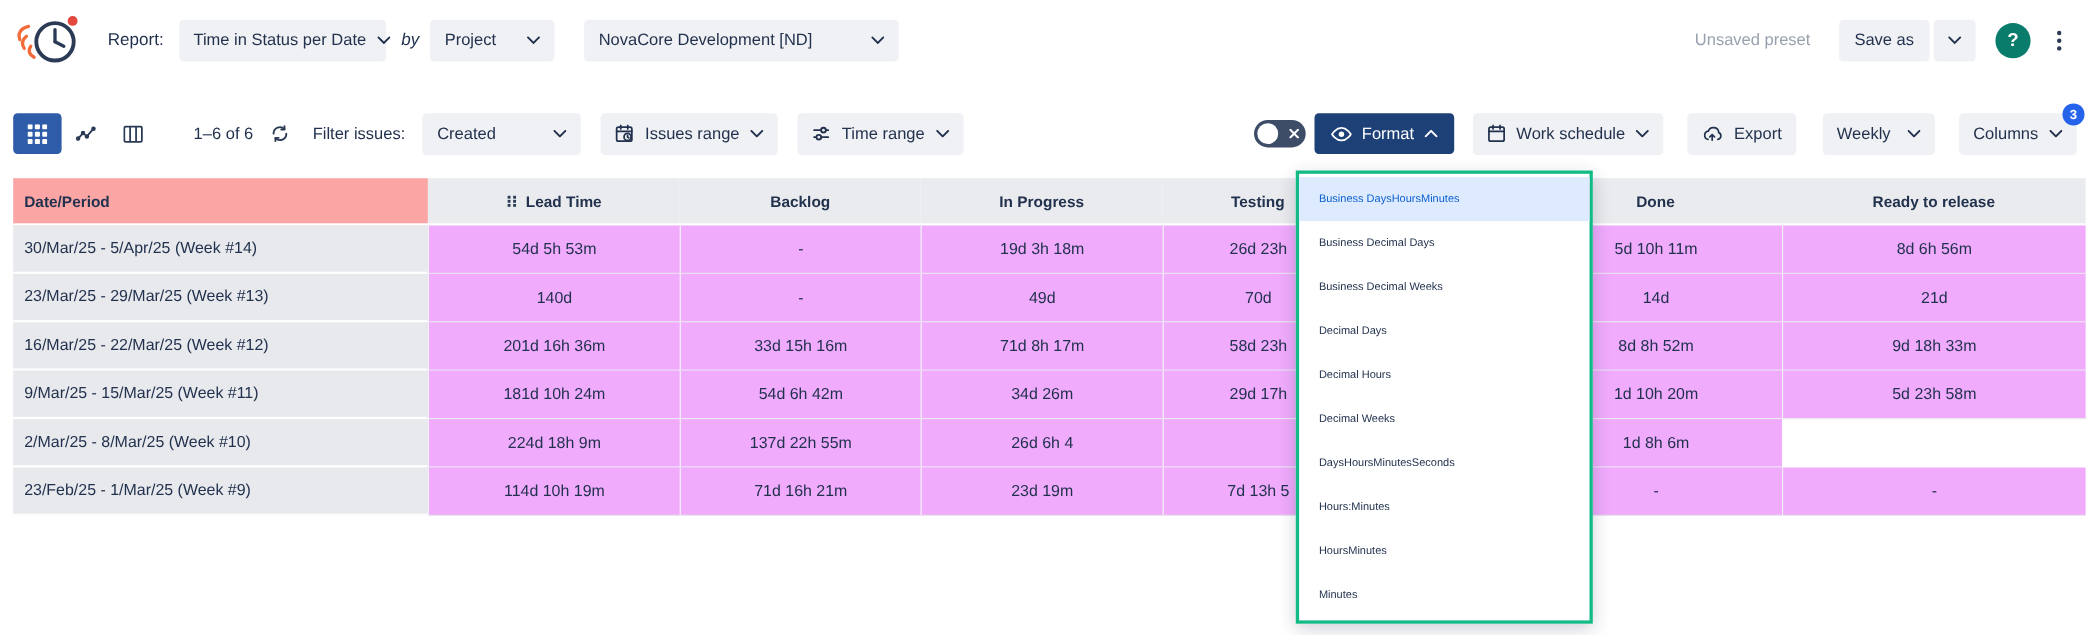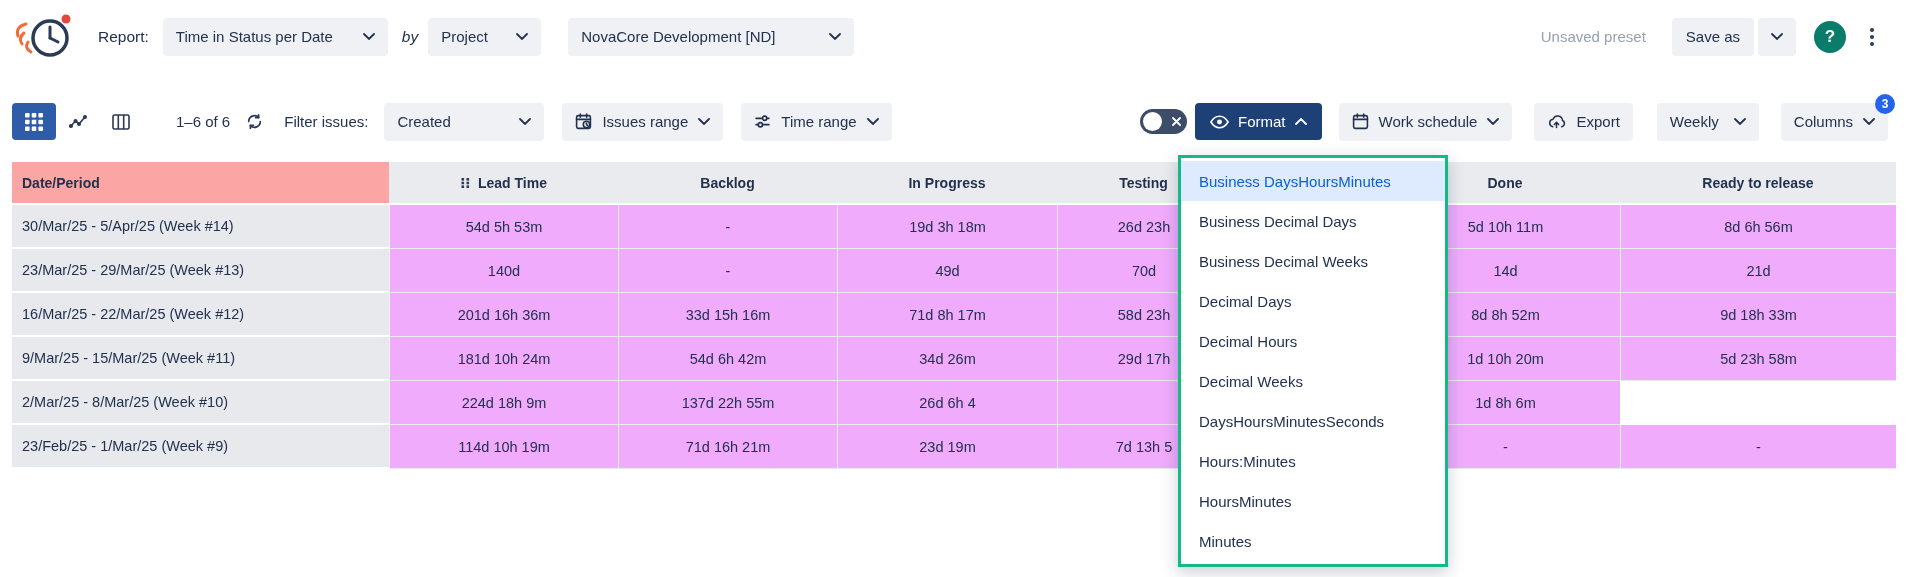--- a/index.html
+++ b/index.html
@@ -17,21 +17,21 @@
   
   .topbar { display: flex; align-items: center; height: 73px; padding: 0 20px 0 12px; }
   .logo { margin-right: 20px; display: flex; align-items: center; }
   .report-label { margin-right: 14px; font-size: 15.5px; }
   .by { margin-left: 14px; margin-right: 10px; font-size: 15.5px; font-style: italic; }
   .select {
     display: flex; align-items: center; gap: 10px;
     background: #F0F1F4; border-radius: 4px; height: 38px;
     padding: 0 13px; font-size: 15px; color: #22324E; white-space: nowrap;
   }
-  .sel-report { width: 225px; justify-content: space-between; }
+  .sel-report { width: 188px; justify-content: space-between; }
   .sel-group { width: 113px; justify-content: space-between; }
   .sel-project { width: 286px; justify-content: space-between; margin-left: 27px; }
   .tb-spacer { flex: 1; }
   .preset { color: #98A1AE; margin-right: 26px; }
   .btn-save { background: #F0F1F4; border-radius: 4px; height: 38px; padding: 0 14px; }
   .btn-caret { background: #F0F1F4; border-radius: 4px; height: 38px; width: 38px;
     margin-left: 4px; display: flex; align-items: center; justify-content: center; }
   .btn-help { width: 32px; height: 32px; border-radius: 50%; background: #0A7C6C; color: #fff;
     font-weight: bold; font-size: 17px; margin-left: 18px;
     display: flex; align-items: center; justify-content: center; }
@@ -42,21 +42,21 @@
 
   
   .toolbar { display: flex; align-items: center; height: 37px; margin: 30px 20px 0 12px; }
   .view-btn { width: 44px; height: 37px; border-radius: 4px;
     display: flex; align-items: center; justify-content: center; }
   .view-btn.active { background: #2E5CA8; }
   .icon-btn { width: 38px; height: 37px; display: flex; align-items: center; justify-content: center; margin-left: 4px; }
   .count { margin-left: 36px; white-space: nowrap; }
   .refresh-btn { margin-left: 10px; width: 28px; height: 37px; display: flex; align-items: center; justify-content: center; }
   .filter-label { margin-left: 16px; white-space: nowrap; }
-  .sel-created { margin-left: 16px; width: 160px; justify-content: space-between; }
+  .sel-created { margin-left: 16px; width: 144px; justify-content: space-between; }
   .sel-issues { margin-left: 18px; }
   .sel-time { margin-left: 18px; }
   .toggle { width: 47px; height: 25px; border-radius: 13px; background: #3D4D68;
     display: flex; align-items: center; justify-content: space-between;
     padding: 0 6px 0 3px; margin-right: 8px; flex: none; }
   .knob { width: 19px; height: 19px; border-radius: 50%; background: #fff; }
   .btn-format { background: #1D4077; color: #ffffff; height: 37px; border-radius: 4px;
     padding: 0 15px; display: flex; align-items: center; gap: 9px; white-space: nowrap; }
   .sel-ws { margin-left: 17px; }
   .sel-export { margin-left: 22px; }
@@ -76,21 +76,21 @@
     background: #E8E9ED; border-bottom: 2px solid #fff; }
   .thead .cell { height: 43px; background: #EAEBEE; font-weight: bold; font-size: 14px;
     border-bottom: 2px solid #fff; gap: 7px; }
   .thead .cell.date { background: #fca5a5; }
 
   
   .format-menu { position: absolute; left: 1178px; top: 155px; width: 270px; height: 412px;
     background: #ffffff; border: 3px solid #12BA85;
     box-shadow: 0 5px 16px rgba(9,30,66,.22); z-index: 20; padding: 3px 0; }
   .menu-item { height: 40px; display: flex; align-items: center; padding-left: 18px;
-    font-size: 15px; color: #22324E; white-space: nowrap; }
+    font-size: 10px; color: #22324E; white-space: nowrap; }
   .menu-item.selected { background: #DEEBFF; color: #0B5FD0; }
 
   .chev { flex: none; }
   svg { display: block; }
 </style>
 </head>
 <body>
 
 <header class="topbar">
   <div class="logo">

